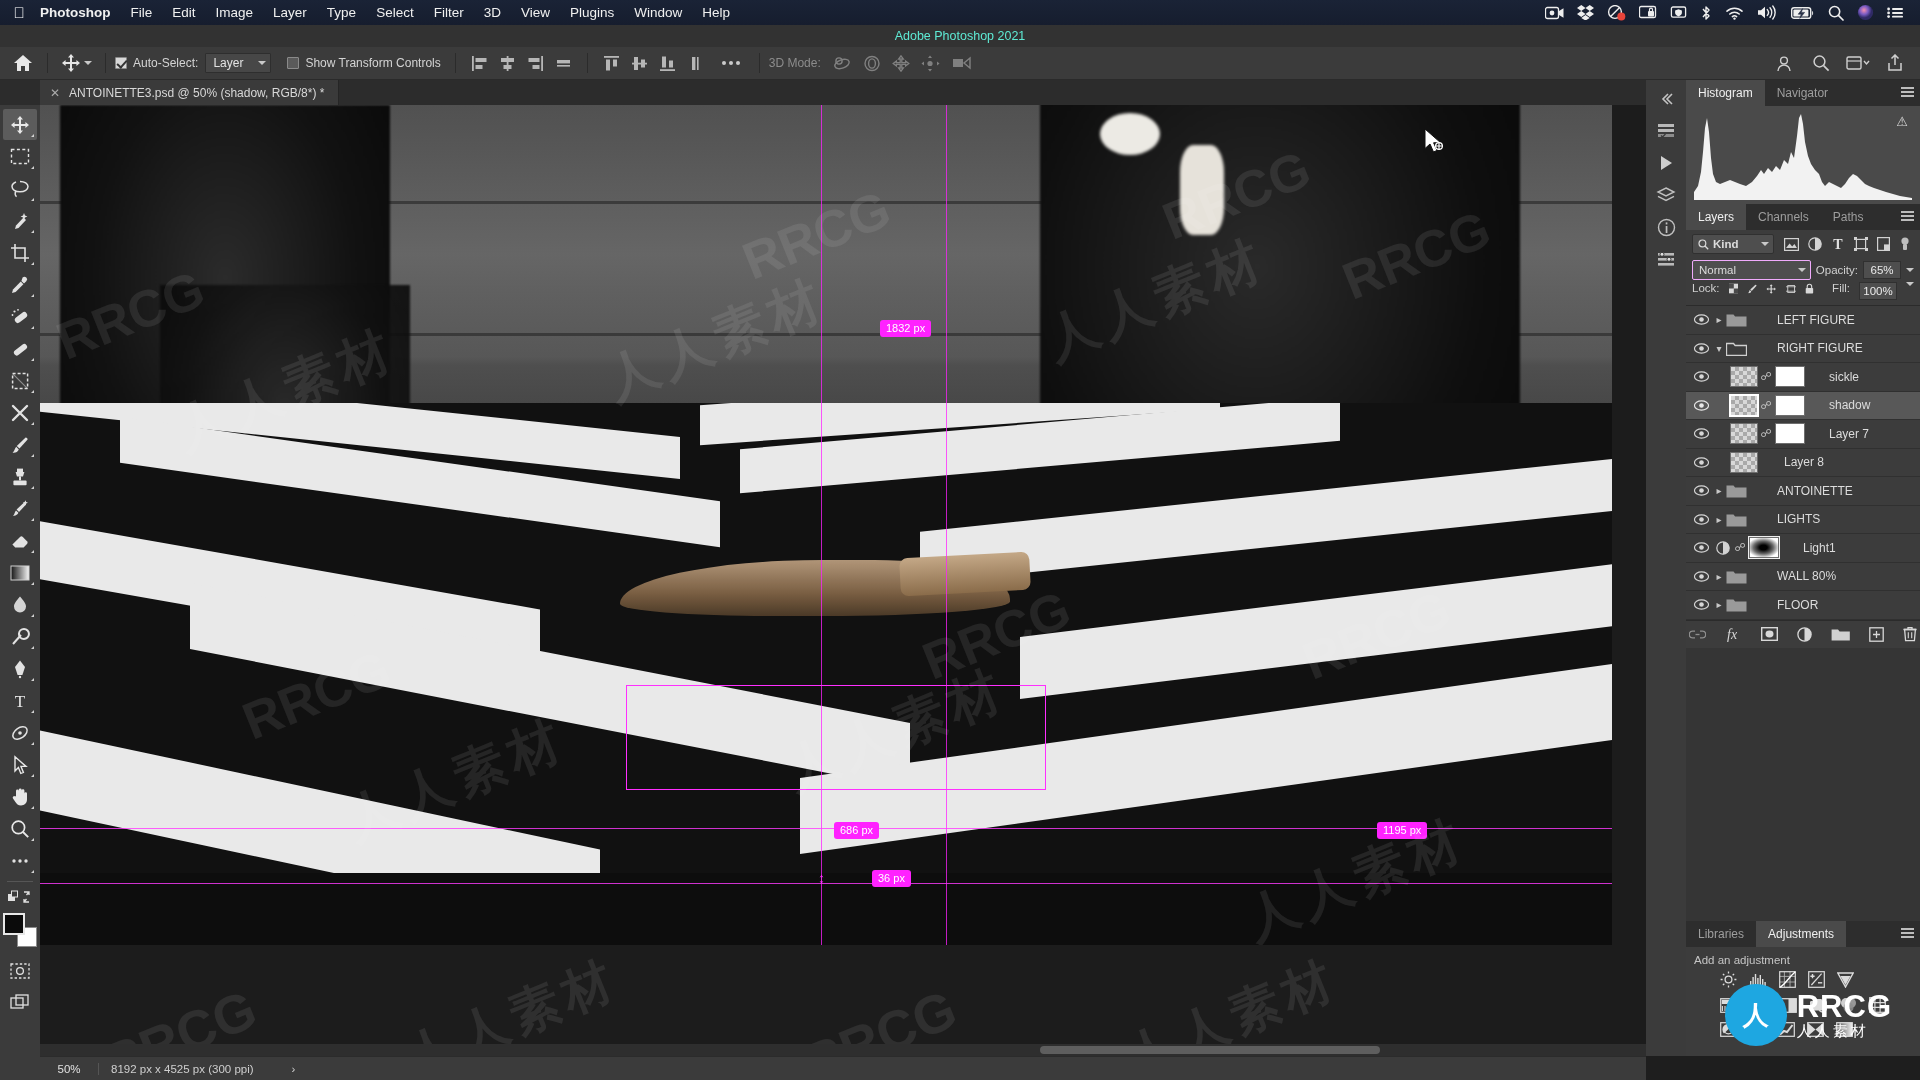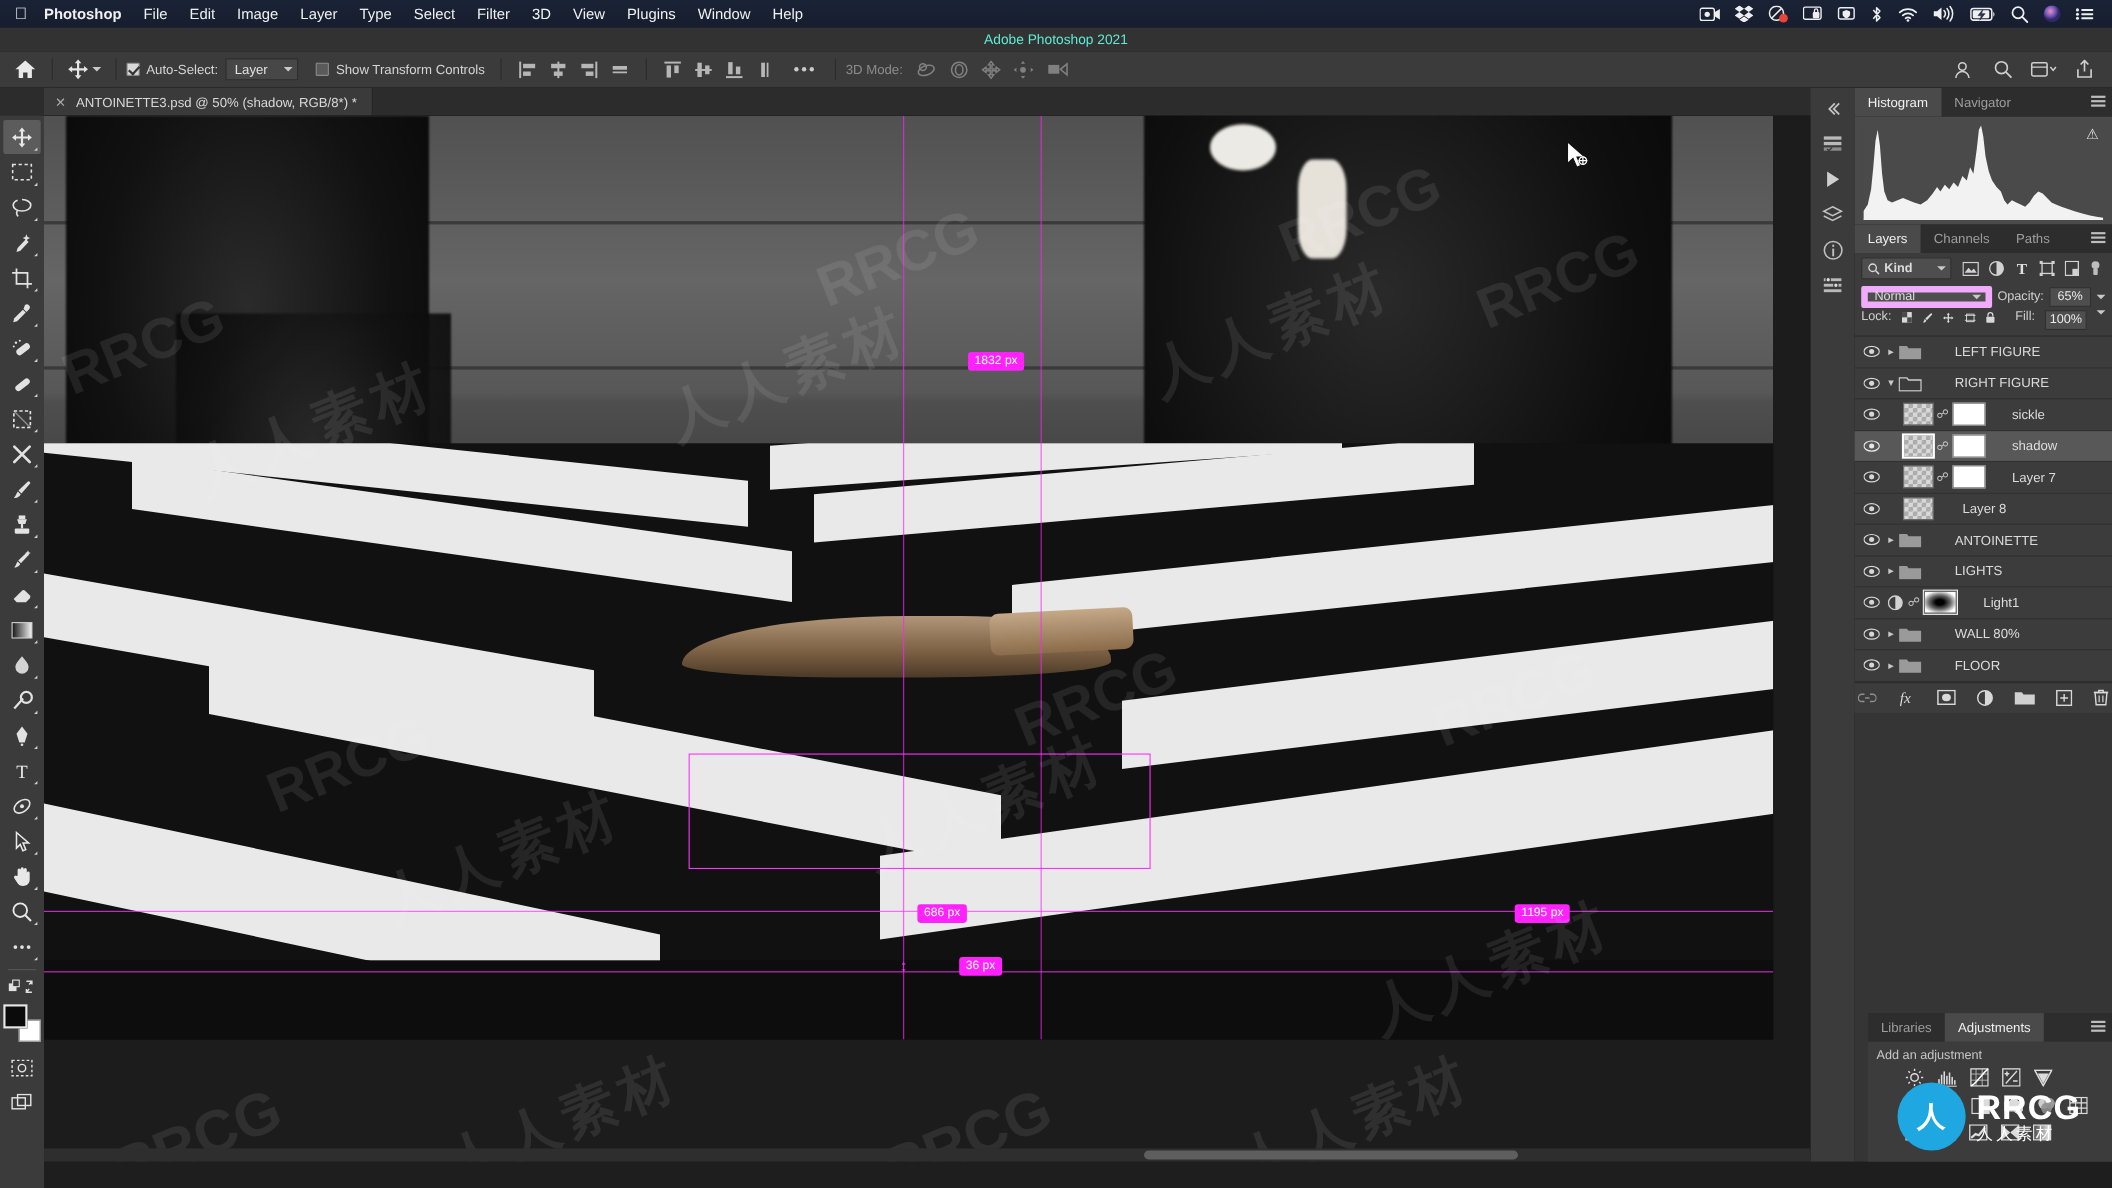--- a/index.html
+++ b/index.html
@@ -157,21 +157,21 @@
   .histo-warn { position:absolute; right: 4px; top: 2px; color:#dcdcdc; font-size: 13px; }
   .histo-base { border-bottom: 1px solid #7a7a7a; }
 
   .layers-panel { background:#3c3c3c; }
   .filter-row { display:flex; align-items:center; height: 28px; padding: 0 6px; gap: 6px; font-weight: bold; }
   .kind-select { display:flex; align-items:center; gap:4px; background:#4e4e4e; border:1px solid #303030;
       height: 20px; padding: 0 4px 0 5px; min-width: 82px; font-size: 11.5px; color:#dcdcdc; border-radius:2px; }
   .kind-select .tiny-caret { margin-left:auto; }
   .filter-icons { display:flex; align-items:center; gap: 9px; margin-left: 4px; }
   .blend-row { display:flex; align-items:center; height: 24px; padding: 0 6px; gap: 5px; }
-  .blend-select { flex: 1; display:flex; align-items:center; background:#4e4e4e; border:6px solid #f0abfc;
+  .blend-select { flex: 1; display:flex; align-items:center; background:#4e4e4e; border:1px solid #f0abfc;
       height: 20px; padding: 0 4px 0 6px; font-size: 11.5px; color:#dcdcdc; border-radius:2px; }
   .blend-select .tiny-caret { margin-left:auto; }
   .op-label { font-size: 11.5px; color: #d0d0d0; }
   .op-val { background:#4e4e4e; border:1px solid #303030; height:18px; padding: 0 4px;
       font-size: 11.5px; color:#eaeaea; display:flex; align-items:center; min-width: 38px; justify-content:center;}
   .lock-row { display:flex; height: 23px; padding: 0 6px; gap: 9px; font-size:11.5px; color:#cfcfcf; }
   .lock-row .spacer { margin-left: auto; }
 
   .layer-list { border-top: 1px solid #2b2b2b; }
   .layer-row { display:flex; align-items:center; height: 28.5px; border-bottom: 1px solid #303030;
@@ -187,21 +187,21 @@
   .thumb.sel { outline: 2px solid #ffffff; outline-offset: -1px; }
   .maskthumb { width: 30px; height: 21px; border:1px solid #6e6e6e; background:#fff; margin-left: 3px; }
   .maskthumb.grad { background: radial-gradient(ellipse at 48% 50%, #000 18%, #6a6a6a 48%, #fff 78%); }
   .link-ico { width: 12px; text-align:center; color: #c4c4c4; font-size: 11px; }
   .adj-ico { width: 22px; display:flex; justify-content:center; }
   .layer-name { margin-left: 24px; }
 
   .layer-footer { height: 28px; display:flex; align-items:center; justify-content:center;
       gap: 19px; background:#3c3c3c; border-top: 1px solid #2b2b2b; }
 
-  .adjust-panel { position:absolute; left:12px; right:0; bottom:0; background:#3c3c3c; }
+  .adjust-panel { position:absolute; left:0; right:0; bottom:0; background:#3c3c3c; }
   .adj-title { font-size: 11.5px; color:#c5c5c5; padding: 7px 0 3px 8px; }
   .adj-grid { padding: 2px 0 10px 34px; }
   .adj-rowi { display:flex; gap: 12px; align-items:center; margin-bottom: 9px; }
 
   
   .statusbar {
     position:absolute; left: 40px; right: 274px; bottom: 0; height: 24px;
     background: #3b3b3b; display:flex; align-items:center; font-size: 11.5px; color:#cfcfcf;
     border-top: 1px solid #2b2b2b;
   }
@@ -1196,20 +1196,27 @@
               <rect x="0.7" y="0.7" width="15.6" height="13.6" fill="url(#gm)" stroke="#dcdcdc" stroke-width="1.2"></rect>
             </svg>
         </div>
       </div>
     </div>
   </div>
 
   <div class="hscroll">
     <div class="hscroll-thumb"></div>
   </div>
+  <div class="statusbar">
+    <span class="zoomfield">50%</span>
+    <span class="statinfo">
+      <span>8192 px x 4525 px (300 ppi)</span>
+      <span>›</span>
+    </span>
+  </div>
 
   <div class="rrcg">
     <div class="rrcg-circle">
       <span>人</span>
     </div>
     <div class="rrcg-txt">
       <div class="big">RRCG</div>
       <div class="sm">人人素材</div>
     </div>
   </div>

